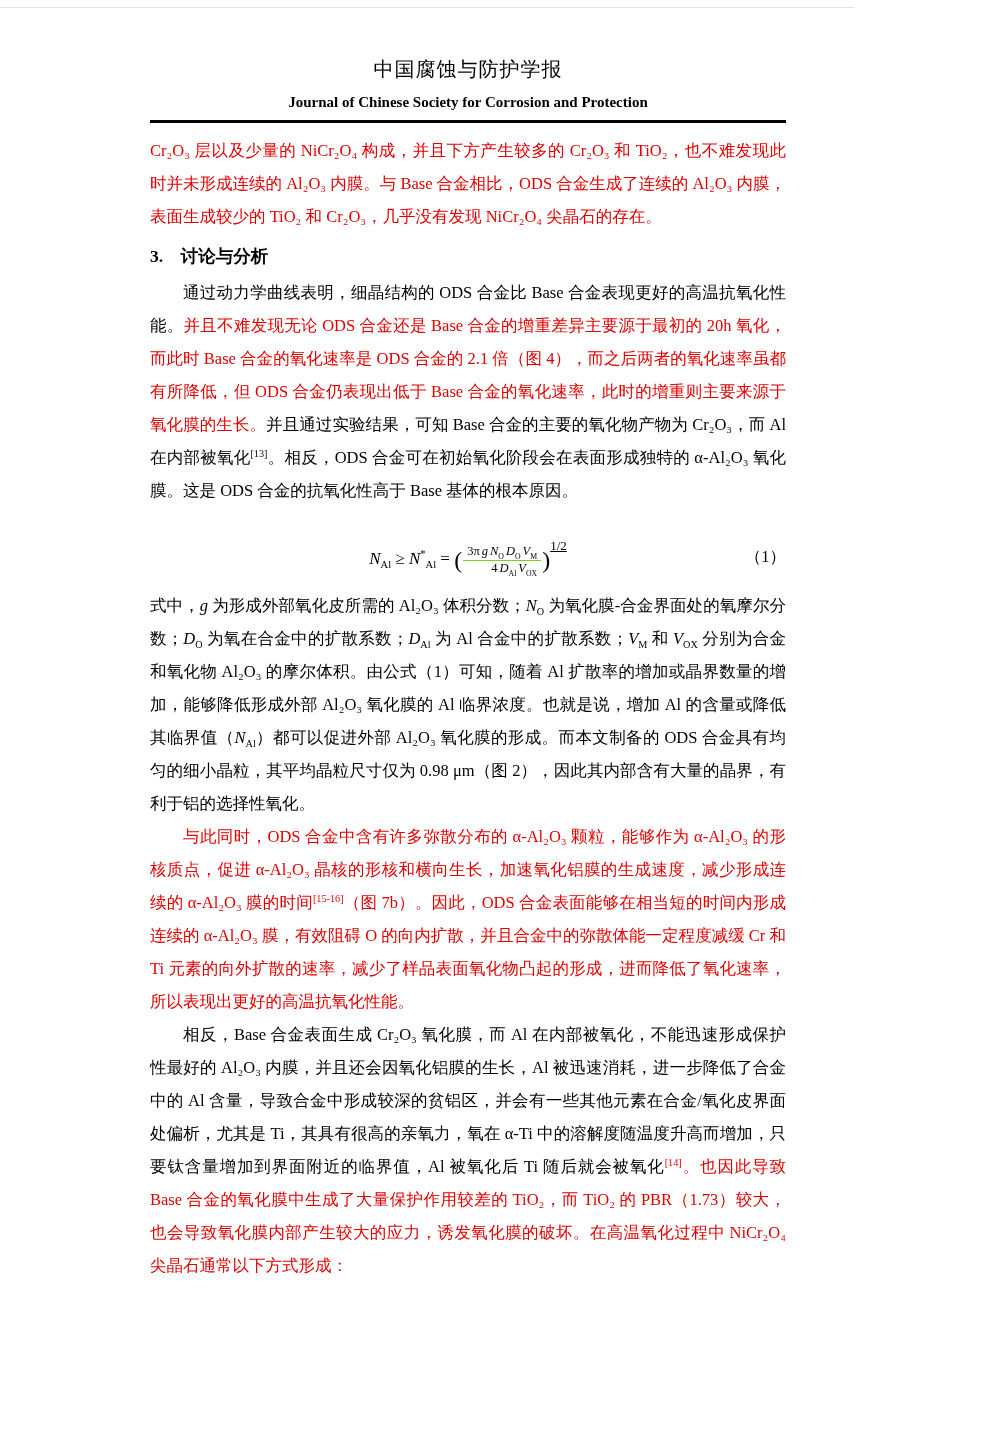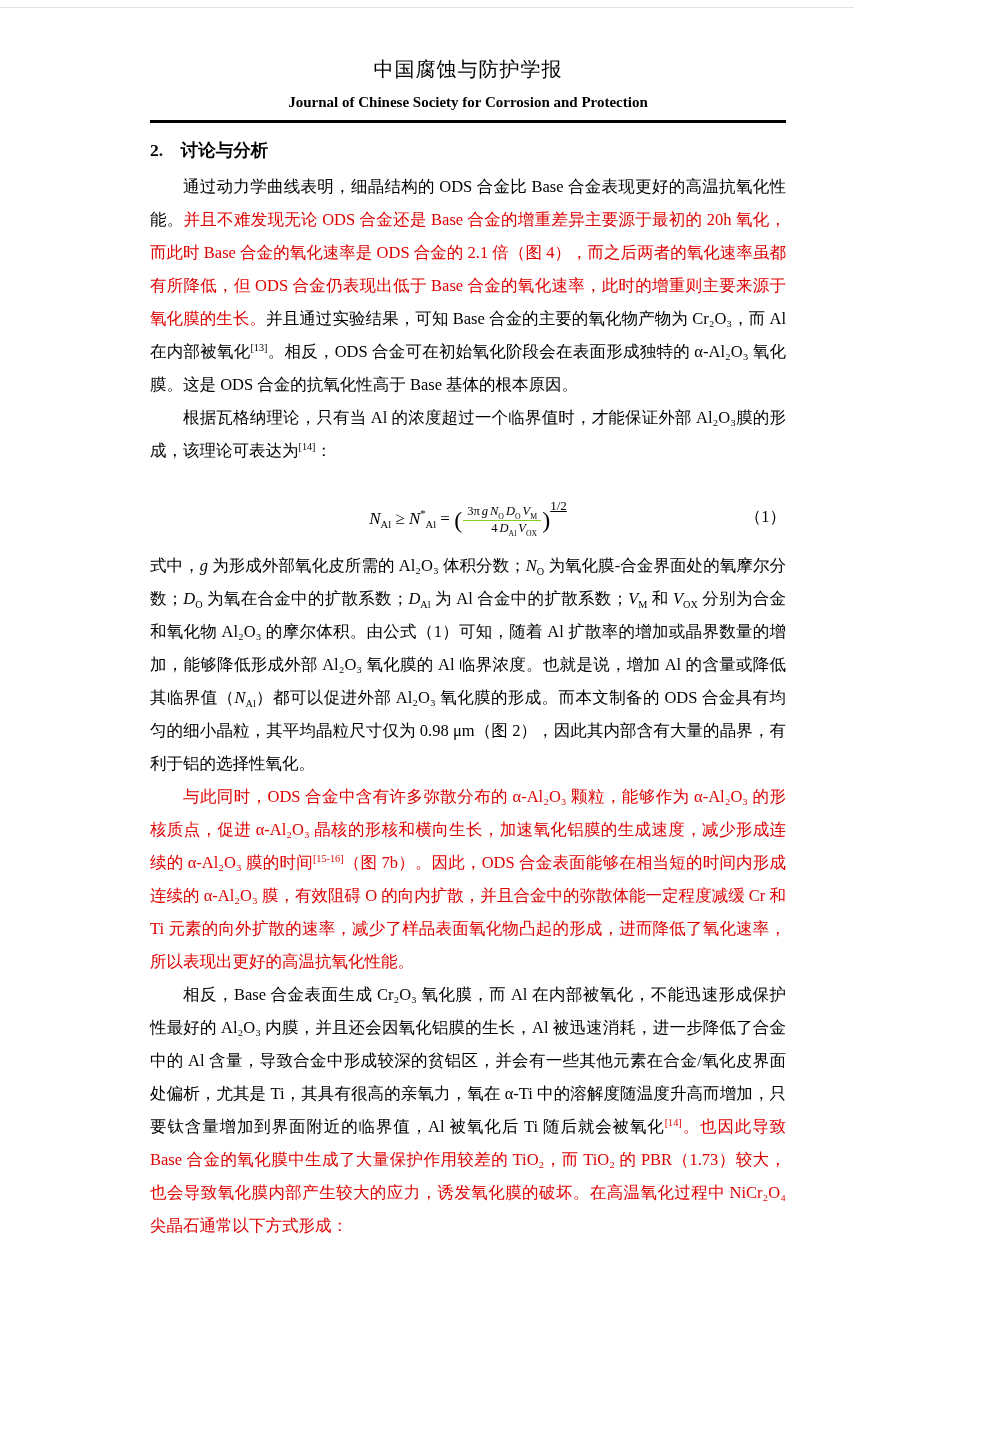--- a/index.html
+++ b/index.html
@@ -82,26 +82,26 @@
 <div class="page">
   <div class="page-edge"></div>
 
   <header>
     <div class="title-cn">中国腐蚀与防护学报</div>
     <div class="title-en">Journal of Chinese Society for Corrosion and Protection</div>
     <div class="header-rule"></div>
   </header>
 
   <main>
+    <p class="para noindent"><span class="red">Cr₂O₃ 层以及少量的 NiCr₂O₄ 构成，并且下方产生较多的 Cr₂O₃ 和 TiO₂，也不难发现此时并未形成连续的 Al₂O₃ 内膜。与 Base 合金相比，ODS 合金生成了连续的 Al₂O₃ 内膜，表面生成较少的 TiO₂ 和 Cr₂O₃，几乎没有发现 NiCr₂O₄ 尖晶石的存在。</span></p>
 
-    <h3 class="section-heading">2. 讨论与分析</h3>
+    <h3 class="section-heading">3. 讨论与分析</h3>
 
     <p class="para"><span>通过动力学曲线表明，细晶结构的 ODS 合金比 Base 合金表现更好的高温抗氧化性能。</span><span class="red">并且不难发现无论 ODS 合金还是 Base 合金的增重差异主要源于最初的 20h 氧化，而此时 Base 合金的氧化速率是 ODS 合金的 2.1 倍（图 4），而之后两者的氧化速率虽都有所降低，但 ODS 合金仍表现出低于 Base 合金的氧化速率，此时的增重则主要来源于氧化膜的生长。</span><span>并且通过实验结果，可知 Base 合金的主要的氧化物产物为 Cr₂O₃，而 Al 在内部被氧化</span><sup>[13]</sup><span>。相反，ODS 合金可在初始氧化阶段会在表面形成独特的 α-Al₂O₃ 氧化膜。这是 ODS 合金的抗氧化性高于 Base 基体的根本原因。</span></p>
 
-    <p class="para"><span>根据瓦格纳理论，只有当 Al 的浓度超过一个临界值时，才能保证外部 Al₂O₃膜的形成，该理论可表达为</span><sup>[14]</sup><span>：</span></p>
 
     <div class="equation-row">
       <span class="eq-body">
         <span><span class="var">N</span><sub>Al</sub><span> ≥ </span><span class="var">N</span><sup>*</sup><sub>Al</sub><span> = </span></span><span class="paren">(</span><span class="frac"><span class="num"><span>3π</span><span class="var">g</span><span class="var">N</span><sub>O</sub><span class="var">D</span><sub>O</sub><span class="var">V</span><sub>M</sub></span><span class="den"><span>4</span><span class="var">D</span><sub>Al</sub><span class="var">V</span><sub>OX</sub></span></span><span class="paren">)</span><span class="eq-exponent">1/2</span>
       </span>
       <span class="eq-number">（1）</span>
     </div>
 
     <p class="para noindent"><span>式中，</span><span class="var">g</span><span> 为形成外部氧化皮所需的 Al₂O₃ 体积分数；</span><span class="var">N</span><sub>O</sub><span> 为氧化膜-合金界面处的氧摩尔分数；</span><span class="var">D</span><sub>O</sub><span> 为氧在合金中的扩散系数；</span><span class="var">D</span><sub>Al</sub><span> 为 Al 合金中的扩散系数；</span><span class="var">V</span><sub>M</sub><span> 和 </span><span class="var">V</span><sub>OX</sub><span> 分别为合金和氧化物 Al₂O₃ 的摩尔体积。由公式（1）可知，随着 Al 扩散率的增加或晶界数量的增加，能够降低形成外部 Al₂O₃ 氧化膜的 Al 临界浓度。也就是说，增加 Al 的含量或降低其临界值（</span><span class="var">N</span><sub>Al</sub><span>）都可以促进外部 Al₂O₃ 氧化膜的形成。而本文制备的 ODS 合金具有均匀的细小晶粒，其平均晶粒尺寸仅为 0.98 μm（图 2），因此其内部含有大量的晶界，有利于铝的选择性氧化。</span></p>
 

